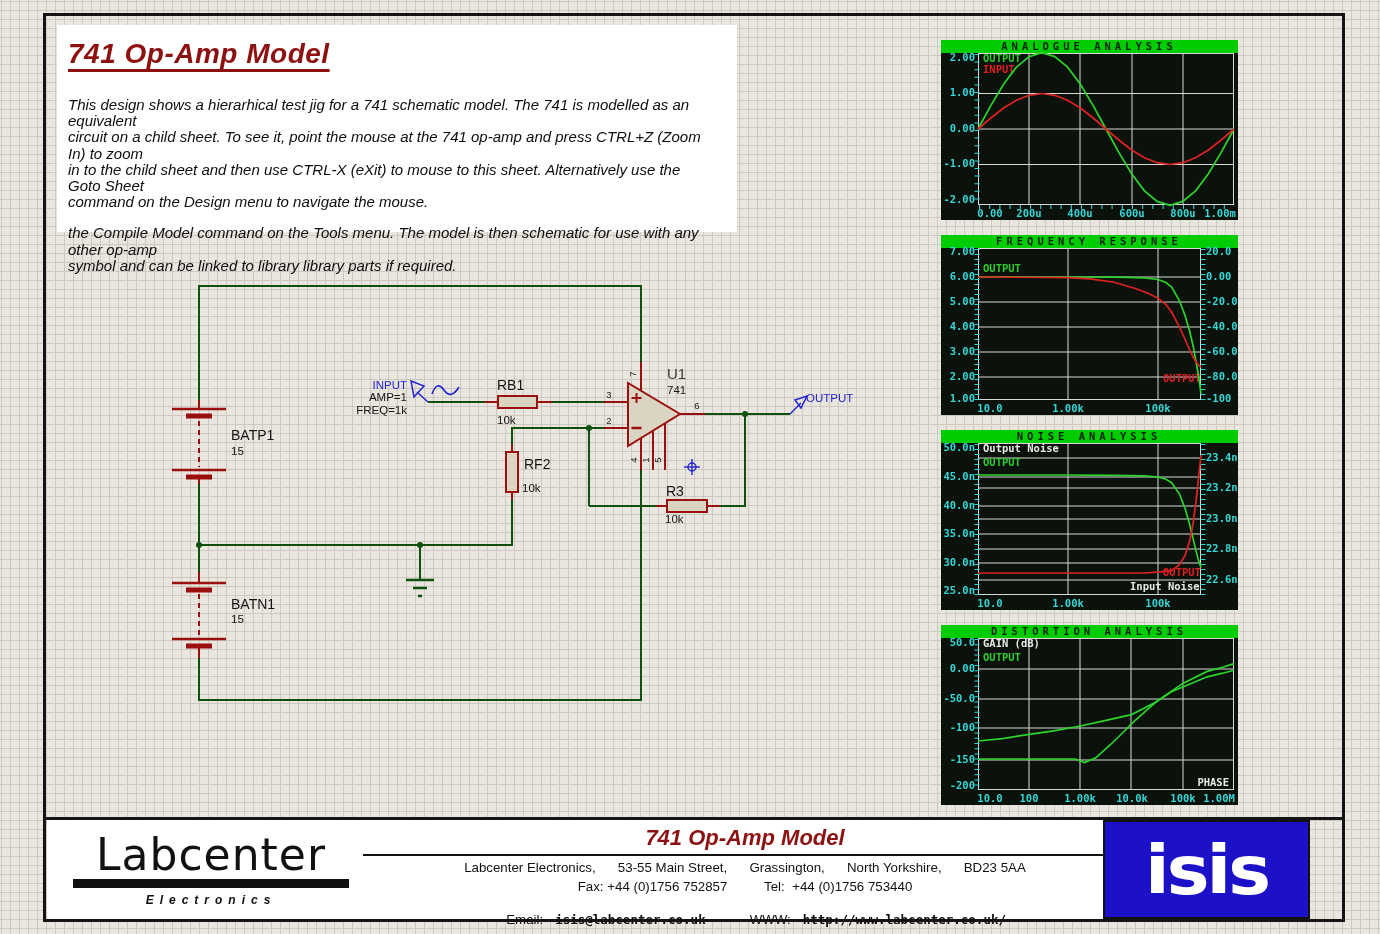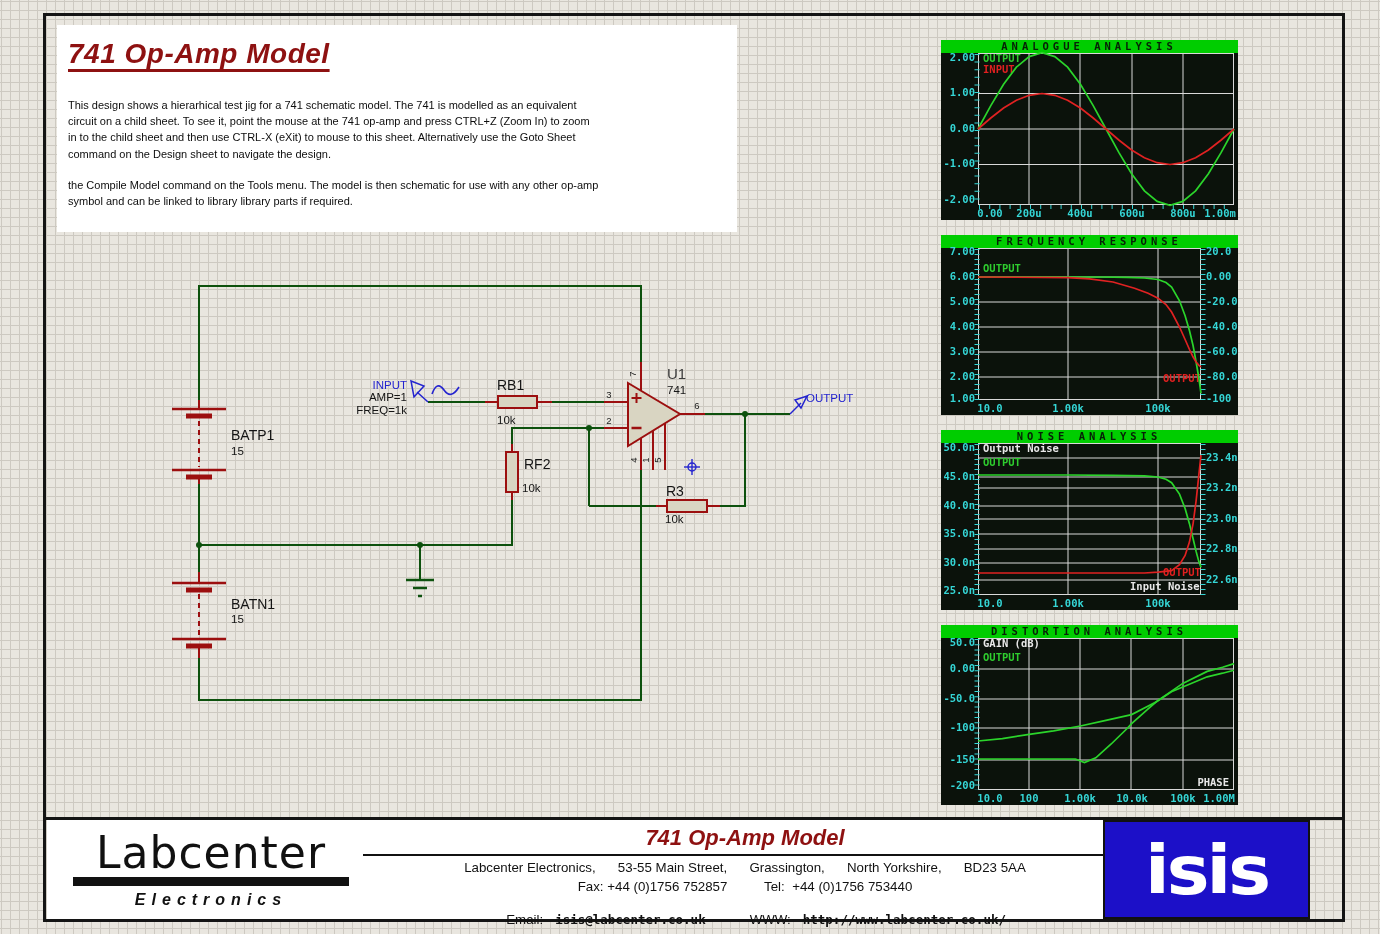--- a/index.html
+++ b/index.html
@@ -19,41 +19,41 @@
   .s11{font-size:11.5px;}
   .s9{font-size:9.5px;fill:#222;}
   .s15{font-size:15px;}
   .blue{fill:#2424cf;}
   .gray{fill:#3c3c3c;}
 
   
   .titleblock{position:absolute;left:57px;top:25px;width:680px;height:207px;background:#ffffff;}
   .titleblock h1{margin:13px 0 0 11px;font-size:28px;font-style:italic;font-weight:bold;color:#8e1111;
     text-decoration:underline;text-decoration-thickness:3px;text-underline-offset:6px;letter-spacing:0.5px;}
-  .tb-par{margin:27px 0 0 11px;font-size:11px;line-height:16.2px;color:#0d0d0d;width:640px;}
+  .tb-par{margin:27px 0 0 11px;font-size:15px;line-height:16.2px;color:#0d0d0d;width:640px;font-style:italic;}
   .tb-par2{margin-top:15px;}
 
   
   .panel{width:297px;height:180px;}
   .panel text{font-family:"DejaVu Sans Mono",monospace;font-weight:bold;font-size:10.5px;}
   .ttl{fill:#062006;font-size:10px;letter-spacing:4px;}
   .cy{fill:#35d6d6;}
   .wh{fill:#e8e8e8;}
   .lg{fill:#2ecc2e;}
   .lr{fill:#e02020;}
   .pgrid{stroke:#d9d9d9;stroke-width:1;}
   .pframe{stroke:#d9d9d9;stroke-width:1;fill:none;}
   .curve{fill:none;stroke-width:1.7;}
 
   
   .fcell{position:absolute;top:820px;height:99px;background:#ffffff;}
   .f-left{left:47px;width:328px;display:flex;flex-direction:column;align-items:center;justify-content:center;}
   .lc-word{font-family:"DejaVu Sans",sans-serif;font-size:44px;color:#111;letter-spacing:1px;line-height:44px;}
   .lc-bar{width:276px;height:9px;background:#111;margin-top:2px;}
-  .lc-sub{font-size:16px;font-weight:bold;font-style:italic;letter-spacing:6px;color:#111;margin-top:5px;}
+  .lc-sub{font-size:12px;font-weight:bold;font-style:italic;letter-spacing:6px;color:#111;margin-top:5px;}
   .f-center{left:357px;width:776px;text-align:center;}
   .f-title{margin-top:5px;font-size:22px;font-weight:bold;font-style:italic;color:#8e1111;}
   .f-rule{height:2px;background:#111;margin:3px 6px 0 6px;}
   .f-line{margin-top:4px;font-size:13.3px;color:#111;white-space:pre;}
   .f-line3{margin-top:3px;}
   .mono{font-family:"DejaVu Sans Mono",monospace;font-weight:bold;font-size:12.5px;}
   .gap-r{margin-right:12px;} .gap-w{margin-right:44px;}
   .f-isis{left:1103px;width:207px;background:#1c10c8;border:2px solid #111;box-sizing:border-box;
     display:flex;align-items:center;justify-content:center;}
   .isis-word{font-family:"DejaVu Sans",sans-serif;font-weight:bold;font-size:72px;color:#ffffff;
@@ -202,21 +202,21 @@
       <line x1="684" y1="467" x2="700" y2="467"></line>
     </g>
   </svg>
 
   <div class="titleblock">
     <h1>741 Op-Amp Model</h1>
     <div class="tb-par">
       <div>This design shows a hierarhical test jig for a 741 schematic model. The 741 is modelled as an equivalent</div>
       <div>circuit on a child sheet. To see it, point the mouse at the 741 op-amp and press CTRL+Z (Zoom In) to zoom</div>
       <div>in to the child sheet and then use CTRL-X (eXit) to mouse to this sheet. Alternatively use the Goto Sheet</div>
-      <div>command on the Design sheet to navigate the design.</div>
+      <div>command on the Design menu to navigate the mouse.</div>
     </div>
     <div class="tb-par tb-par2">
       <div>the Compile Model command on the Tools menu. The model is then schematic for use with any other op-amp</div>
       <div>symbol and can be linked to library library parts if required.</div>
     </div>
   </div>
 
   <svg class="panel" style="left:941px;top:40px" width="297" height="180">
     <rect x="0" y="13" width="297" height="167" fill="#0b120b"></rect>
     <rect x="0" y="0" width="297" height="13" fill="#00cd00"></rect>

